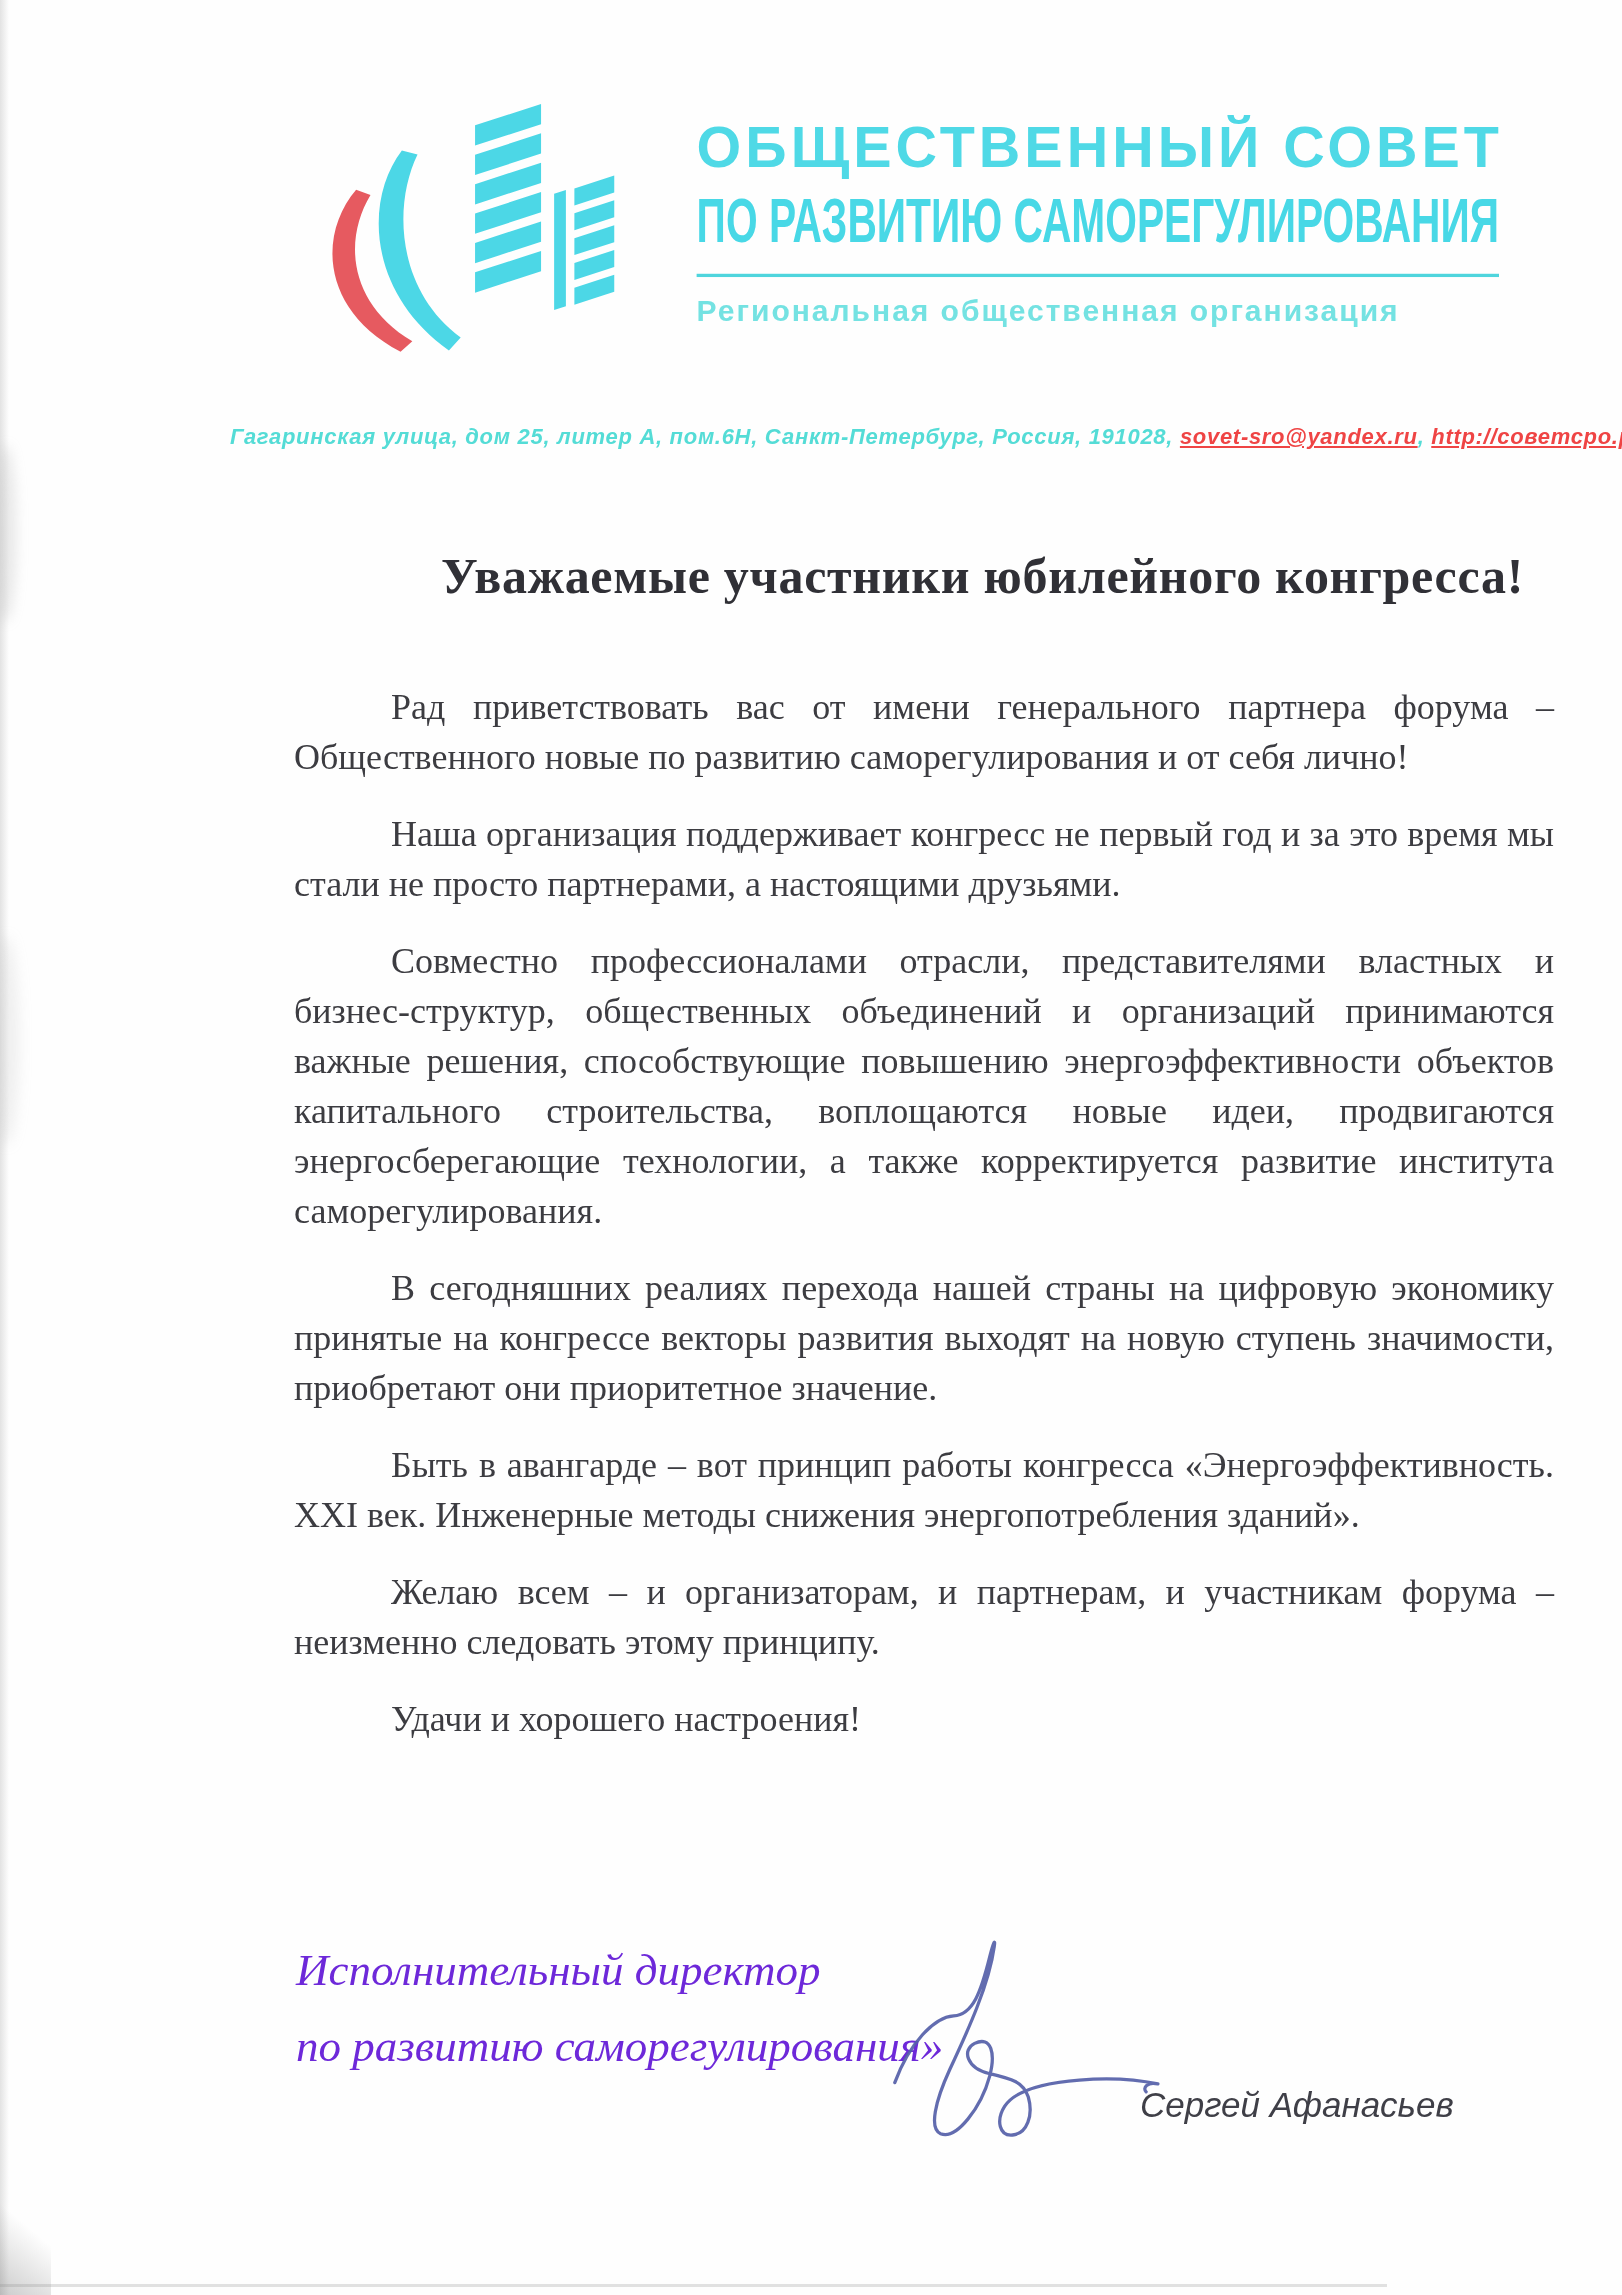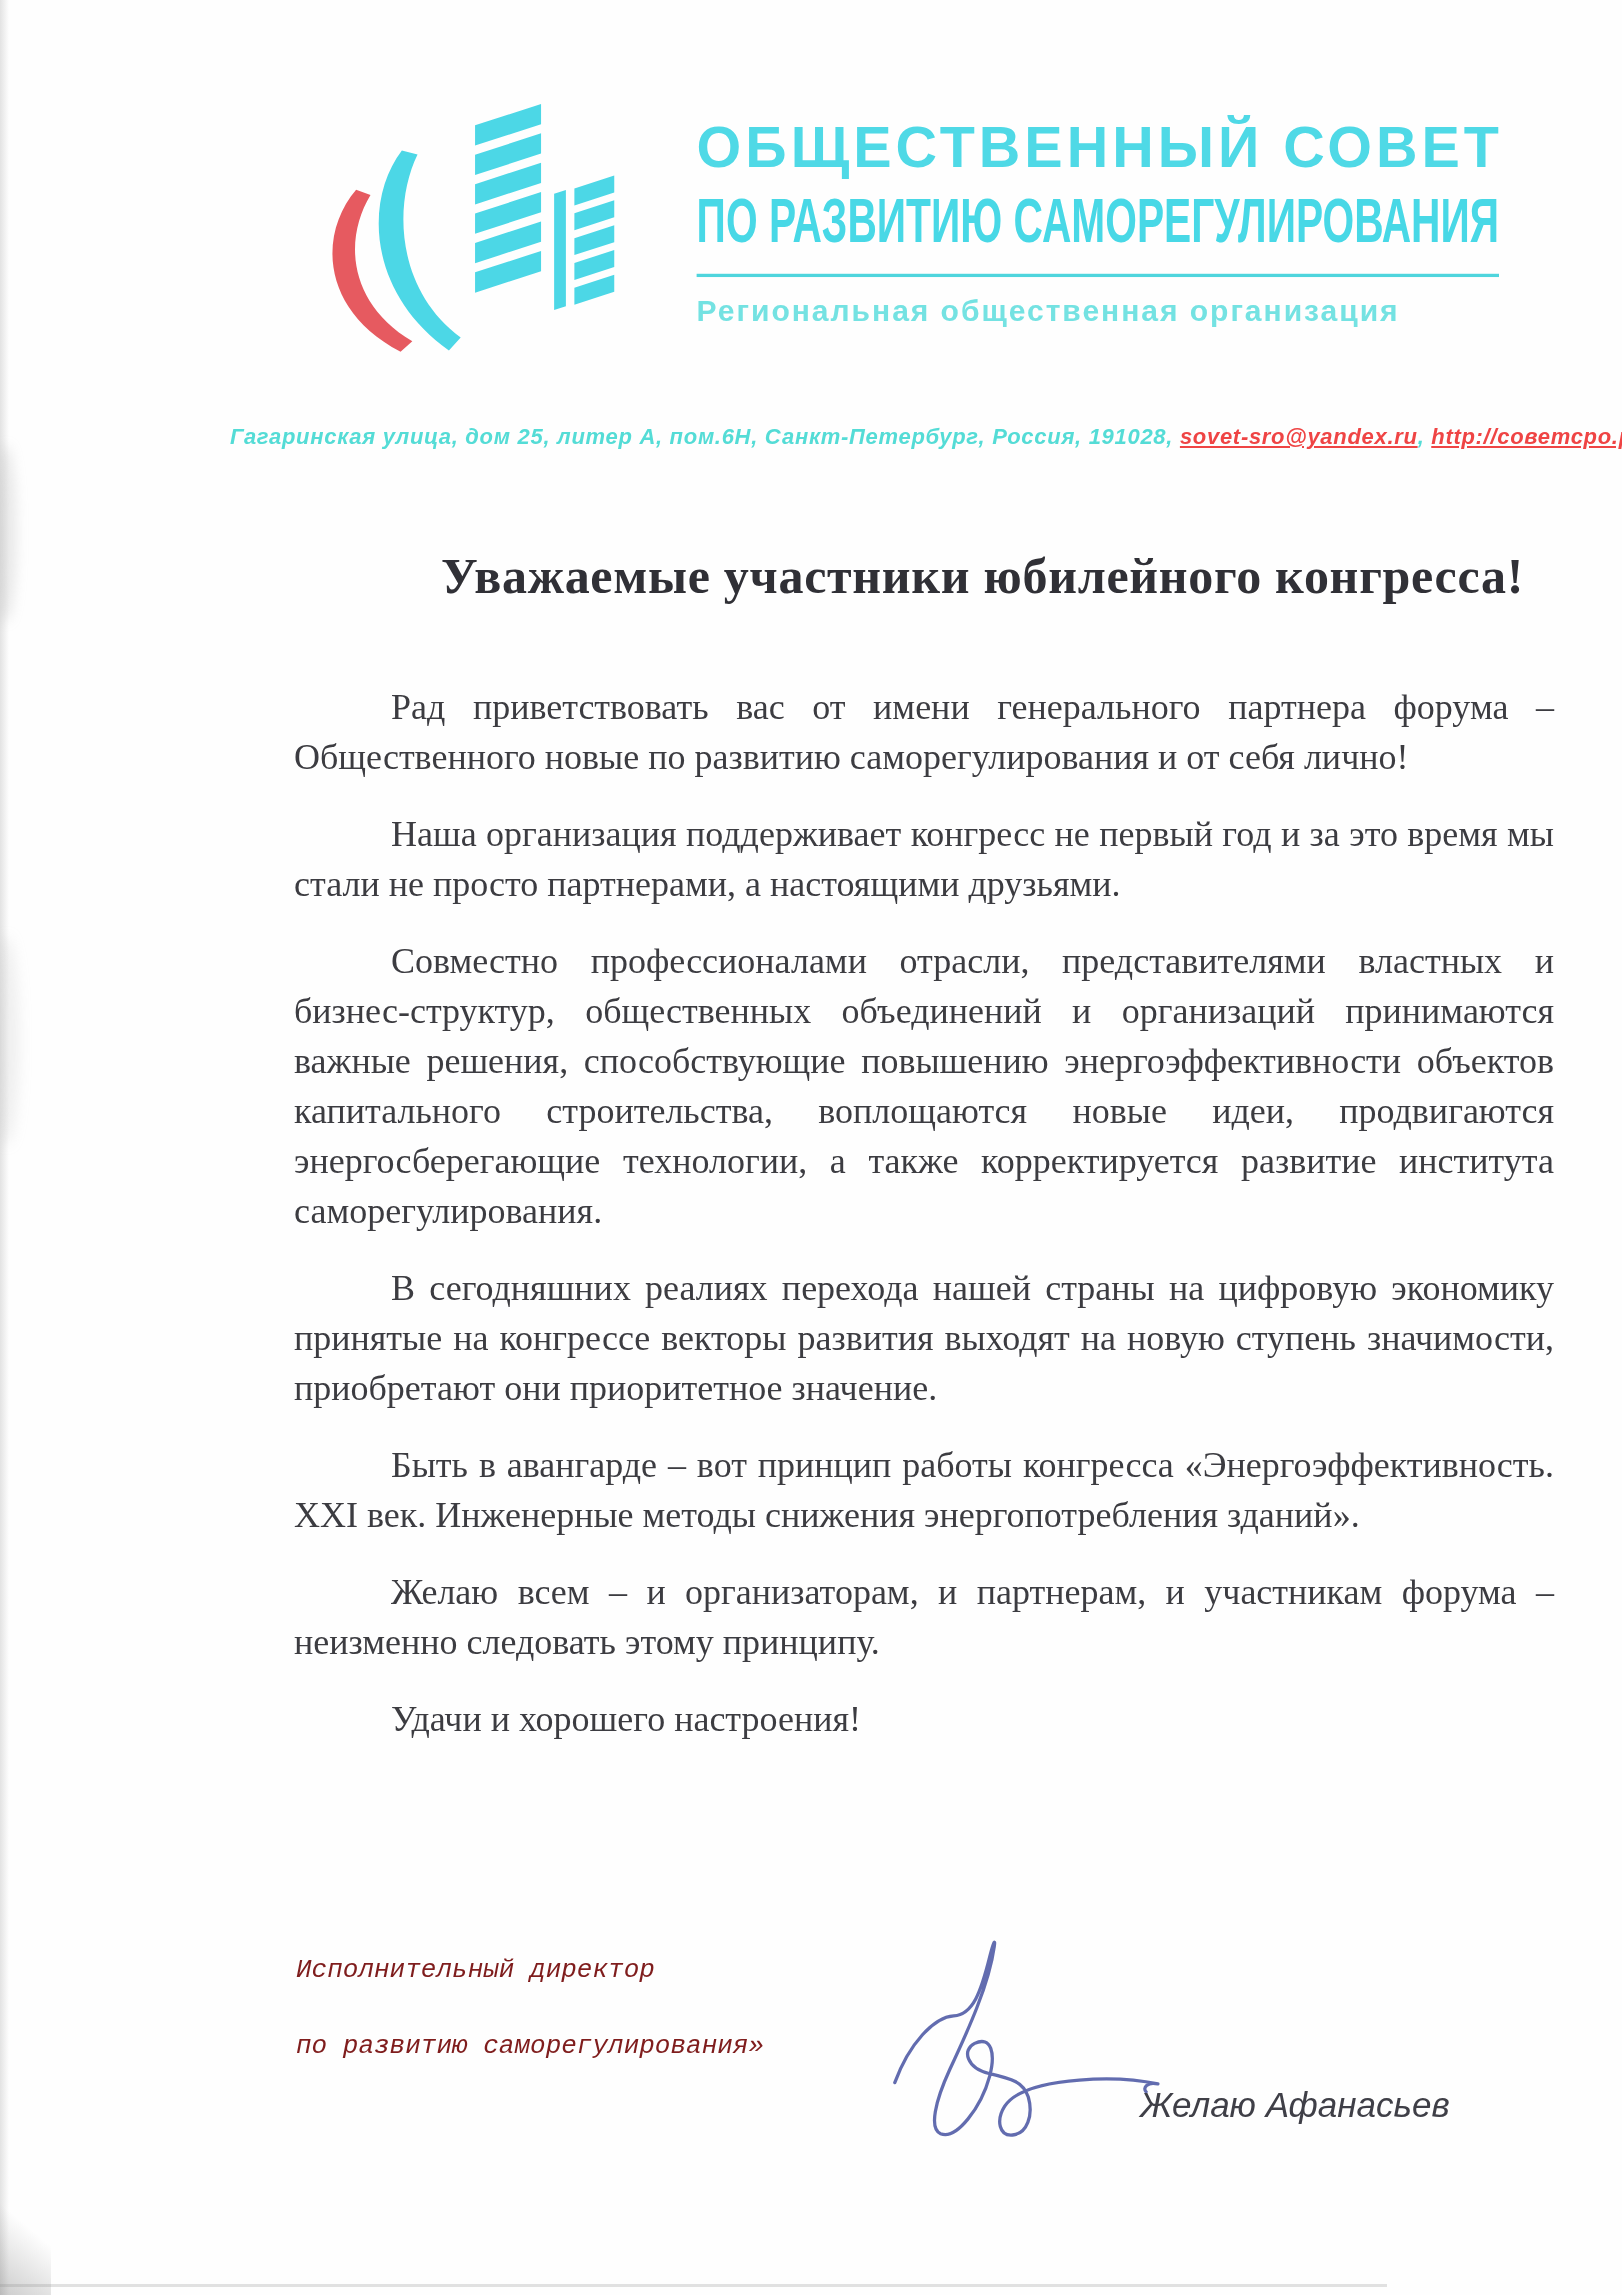--- a/index.html
+++ b/index.html
@@ -40,22 +40,22 @@
   .body-text{
     position:absolute;left:294px;top:682px;width:1260px;
     font-size:36px;line-height:50px;color:#3c3c41;
     text-align:justify;text-justify:inter-word;
   }
   .body-text p{margin:0 0 27px 0;text-indent:97px;}
 
   
   .sig-titles{
     position:absolute;left:296px;top:1932px;width:720px;
-    font-family:Liberation Mono, monospace;font-style:italic;
-    font-size:26px;line-height:76px;color:#7f1d1d;
+    font-family:Liberation Serif, serif;font-style:italic;
+    font-size:45px;line-height:76px;color:#6d28d9;
   }
   .signature-svg{position:absolute;left:883px;top:1932px;width:288px;height:226px;}
   .sig-name{
     position:absolute;left:1140px;top:2085px;width:406px;
     font-family:"Liberation Sans", sans-serif;font-style:italic;
     font-size:35px;color:#3f3f47;white-space:nowrap;
   }
 </style>
 </head>
 <body>
@@ -127,16 +127,16 @@
              C 172 186 166 158 140 170
              C 120 180 128 208 162 216
              C 196 224 214 228 222 252
              C 230 280 220 308 198 310
              C 178 312 172 288 186 266
              C 202 242 248 230 300 226
              C 348 222 392 226 420 232
              C 404 228 396 238 402 244" fill="none" stroke="#555fa8" stroke-width="5" stroke-linecap="round" stroke-linejoin="round" opacity="0.92"></path>
   </svg>
 
-  <div class="sig-name">Желаю Афанасьев</div>
+  <div class="sig-name">Сергей Афанасьев</div>
 
 </div>
 
 
 </body></html>

